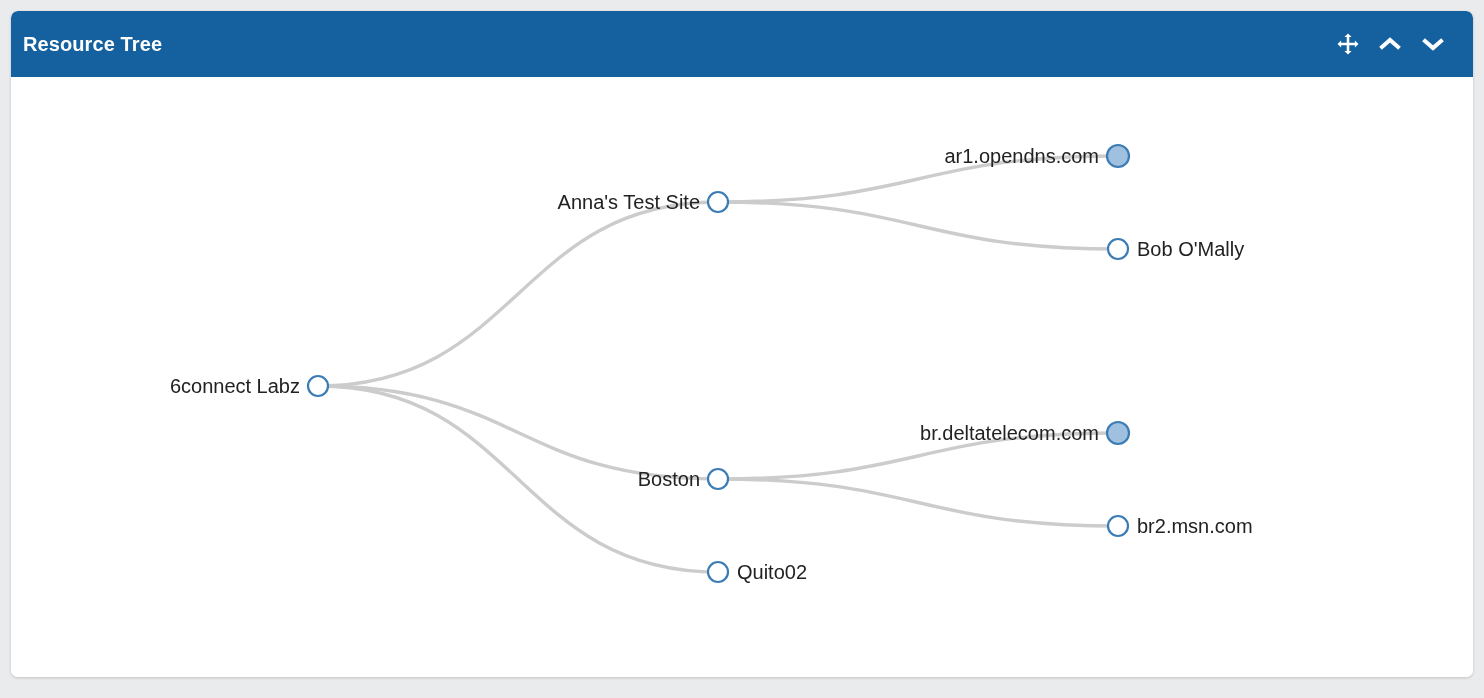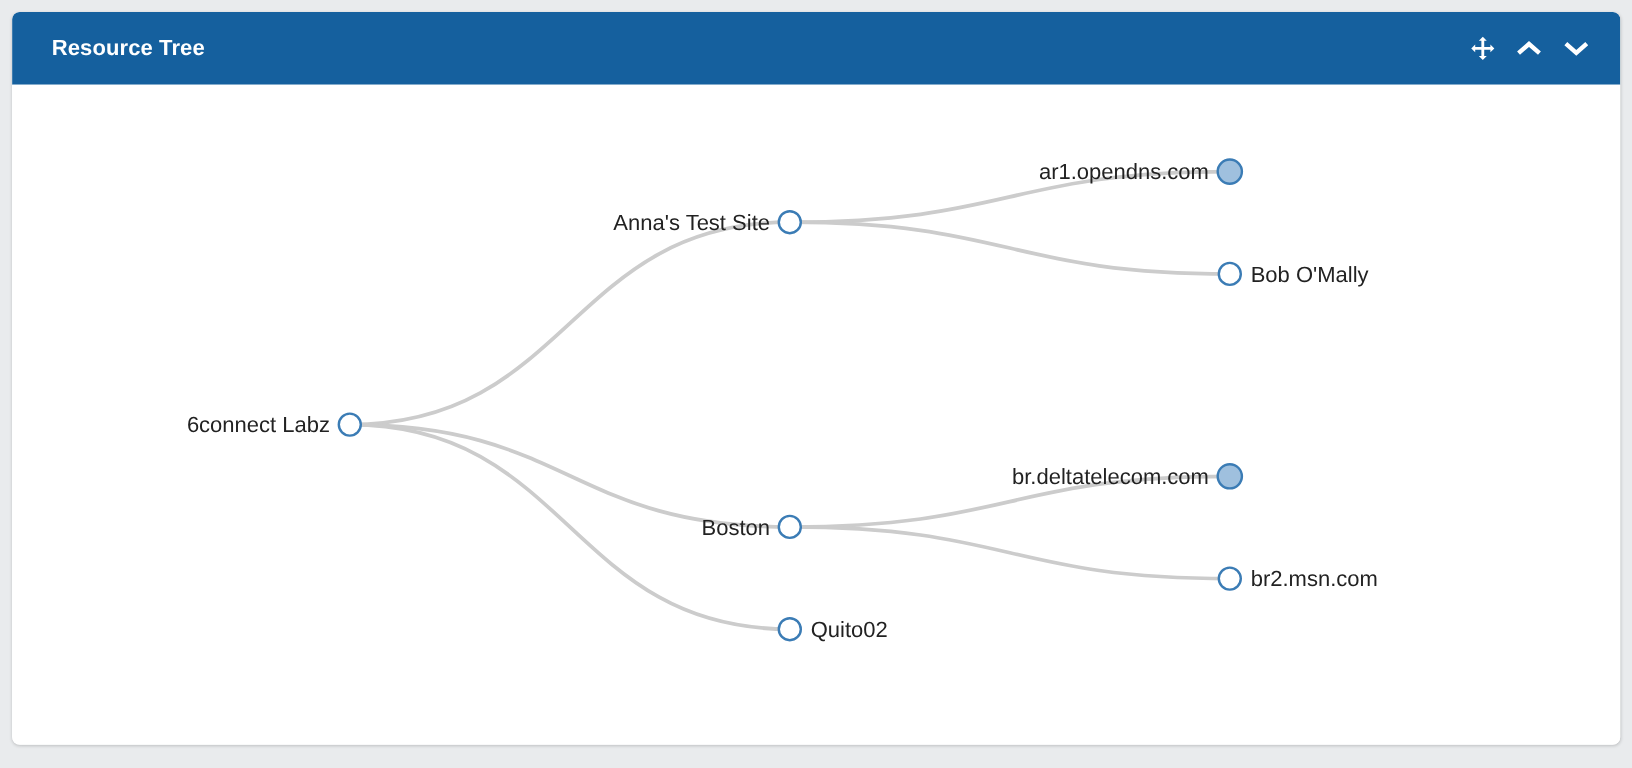--- a/index.html
+++ b/index.html
@@ -27,21 +27,21 @@
   }
 
   .panel-header {
     position: relative;
     height: 66px;
     background: #15609e;
     border-radius: 6px 6px 0 0;
     display: flex;
     align-items: center;
     justify-content: space-between;
-    padding: 0 28px 0 36px;
+    padding: 0 28px 0 12px;
     box-sizing: border-box;
   }
 
   .panel-title {
     color: #ffffff;
     font-size: 20px;
     font-weight: bold;
     letter-spacing: 0.1px;
   }
 

